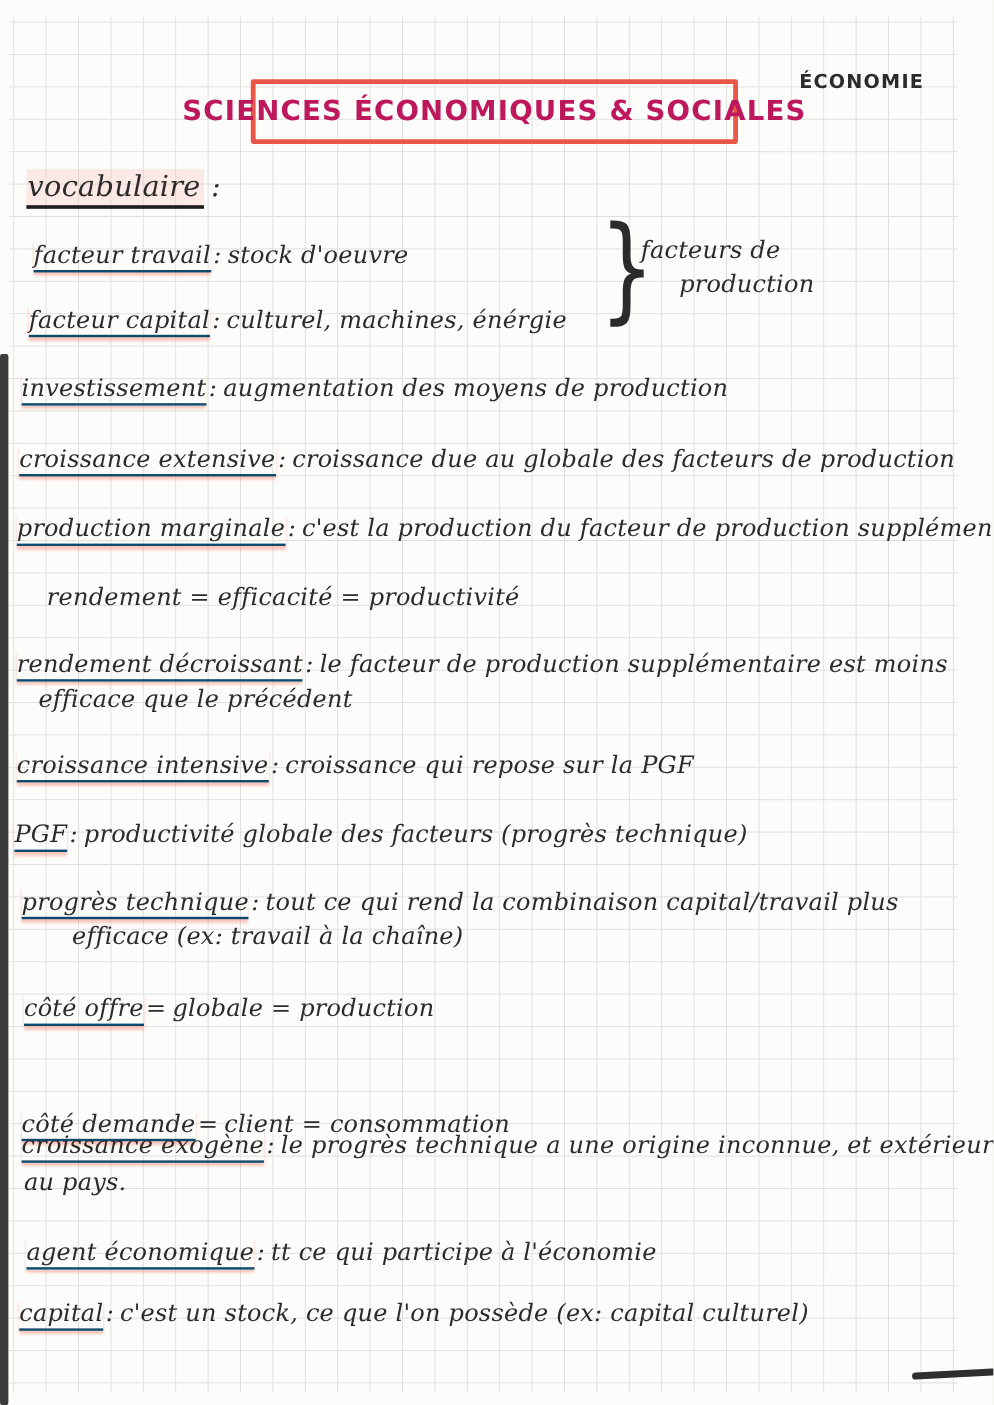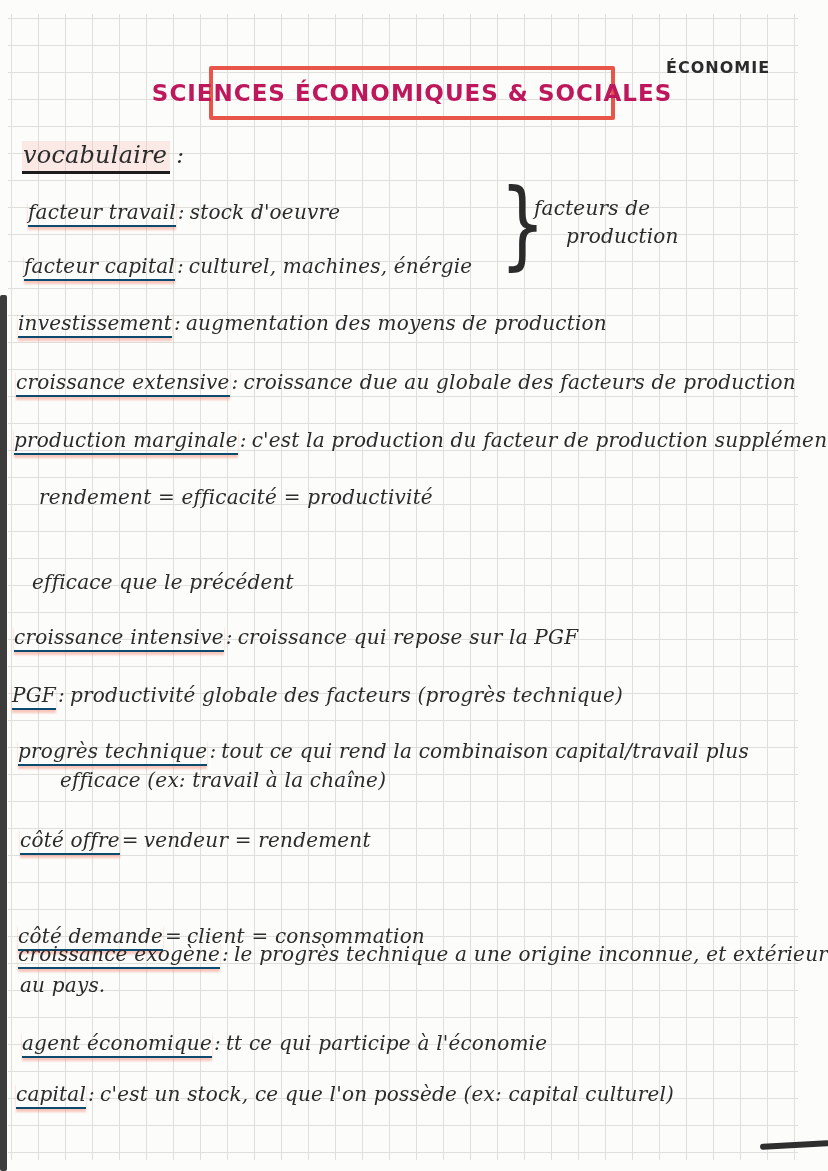--- a/index.html
+++ b/index.html
@@ -127,37 +127,40 @@
   <div class="line" style="left:16px;top:370px;">
     <span class="rterm">croissance extensive</span><span class="sep">:</span><span>croissance due au globale des facteurs de production</span>
   </div>
 
   <div class="line" style="left:14px;top:428px;">
     <span class="rterm">production marginale</span><span class="sep">:</span><span>c'est la production du facteur de production supplémentaire</span>
   </div>
 
   <div class="line" style="left:22px;top:485px;margin-left:17px;">rendement = efficacité = productivité</div>
 
+  <div class="line" style="left:14px;top:541px;">
+    <span class="rterm">rendement décroissant</span><span class="sep">:</span><span>le facteur de production supplémentaire est moins</span>
+  </div>
   <div class="line" style="left:32px;top:570px;">efficace que le précédent</div>
 
   <div class="line" style="left:14px;top:625px;">
     <span class="rterm">croissance intensive</span><span class="sep">:</span><span>croissance qui repose sur la PGF</span>
   </div>
 
   <div class="line" style="left:12px;top:683px;">
     <span class="rterm">PGF</span><span class="sep">:</span><span>productivité globale des facteurs (progrès technique)</span>
   </div>
 
   <div class="line" style="left:18px;top:739px;">
     <span class="rterm">progrès technique</span><span class="sep">:</span><span>tout ce qui rend la combinaison capital/travail plus</span>
   </div>
   <div class="line" style="left:24px;top:768px;margin-left:36px;">efficace (ex: travail à la chaîne)</div>
 
   <div class="line" style="left:20px;top:828px;">
-    <span class="rterm">côté offre</span><span class="sep">=</span><span>vendeur = rendement</span>
+    <span class="rterm">côté offre</span><span class="sep">=</span><span>globale = production</span>
   </div>
 
   <div class="line" style="left:18px;top:884px;margin-top:40px;">
     <span class="rterm">côté demande</span><span class="sep">=</span><span>client = consommation</span>
   </div>
 
   <div class="line" style="left:18px;top:942px;">
     <span class="rterm">croissance exogène</span><span class="sep">:</span><span>le progrès technique a une origine inconnue, et extérieure</span>
   </div>
   <div class="line" style="left:20px;top:973px;">au pays.</div>

